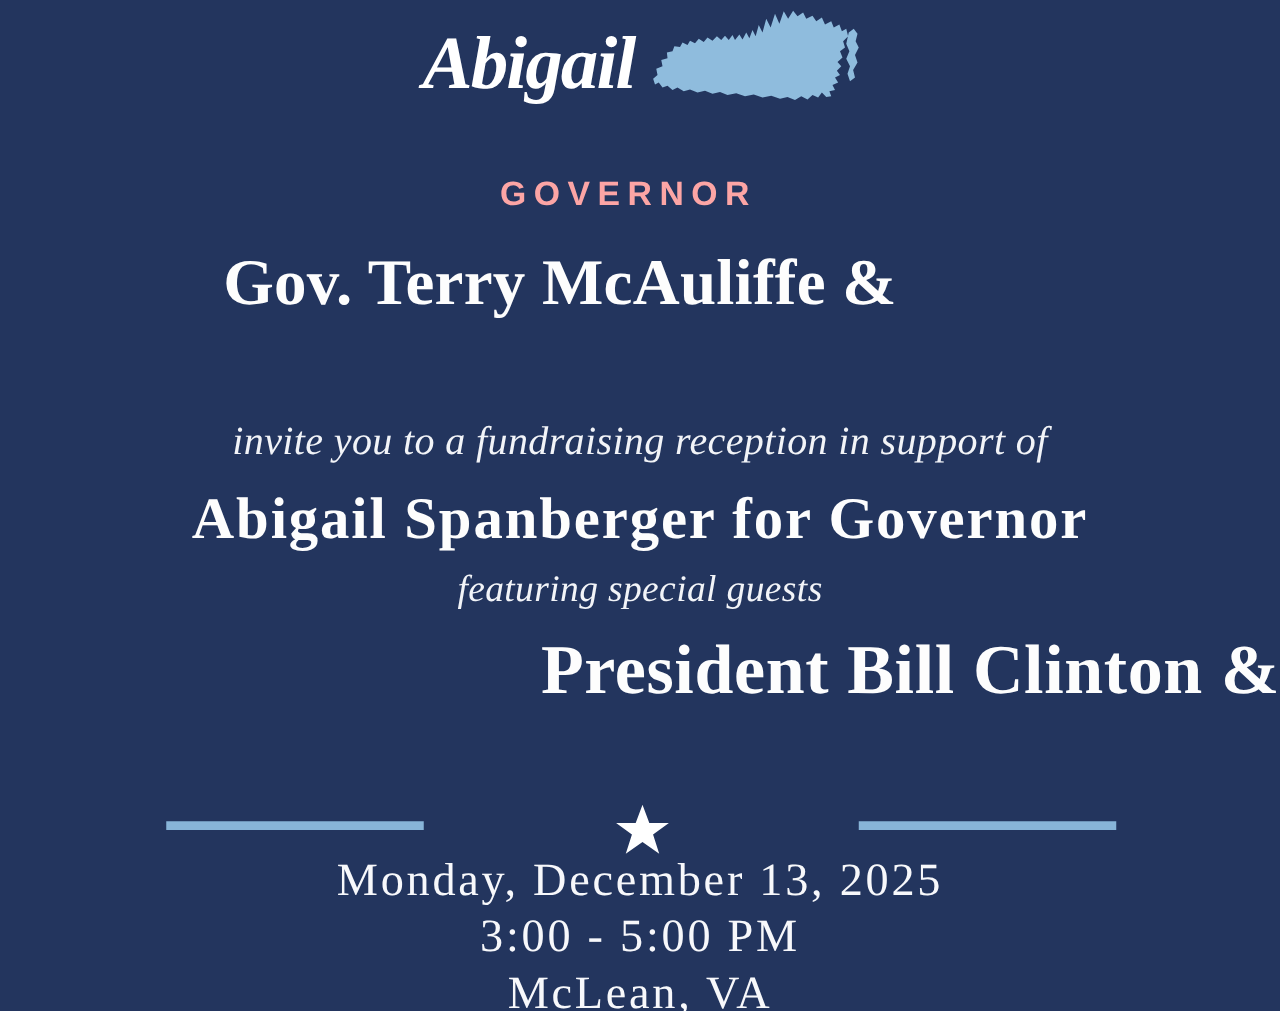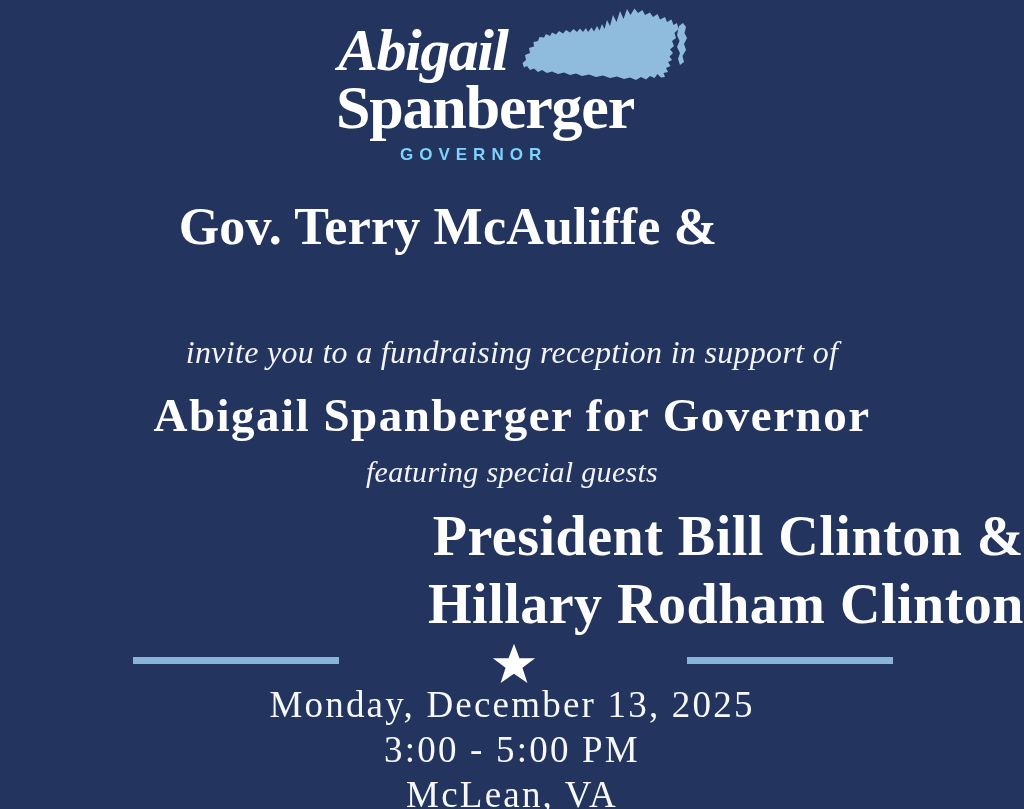--- a/index.html
+++ b/index.html
@@ -62,24 +62,24 @@
     letter-spacing: -1.2px;
     color: #ffffff;
     white-space: nowrap;
   }
   .logo-line3 {
     position: absolute;
     top: 128px;
     left: 68px;
     font-family: "Liberation Sans", sans-serif;
     font-weight: 700;
-    font-size: 17px;
+    font-size: 27px;
     line-height: 26px;
     letter-spacing: 6px;
-    color: #7dd3fc;
+    color: #fca5a5;
     white-space: nowrap;
   }
   .va-shape {
     position: absolute;
     top: -8px;
     left: 184px;
     width: 180px;
     height: 95px;
   }
 
@@ -203,41 +203,39 @@
   .details div { display: block; }
 </style>
 </head>
 <body>
 
 <div id="poster">
 
   <div class="logo-block">
     <div class="logo-inner">
       <div class="logo-line1">Abigail</div>
-      <div class="logo-line2">Spanberger</div>
       <div class="logo-line3">GOVERNOR</div>
       <svg class="va-shape" viewBox="0 0 180 95" aria-hidden="true">
         <path fill="#8fbcdd" d="M118.5 2.5 L122 7 L126.5 4 L129 9 L134 6.5 L137 11 L141.5 8 L144 13.5 L149 11 L151 16 L155.5 13.5 L157.5 19 L161 17 L162.5 23 L158.5 27 L160 32 L156 35 L158 40 L154 43.5 L157 47 L153.5 50.5 L156 54 L152 56 L154.5 60 L150 62 L152 66 L147.5 67 L149 71 L145 71.5 L141.5 68 L138.5 72 L134 70 L130 73.5 L125 71 L120 74 L114 71.5 L108 73 L101 70.5 L94 72 L87 69.5 L80 71 L73 68.5 L66 70 L60 67.5 L54 69 L48 66.5 L42 68 L36 65.5 L31 67 L26 64 L22 66 L18 62.5 L14 64 L11 60 L8 61.5 L6.5 57 L10 54 L9 49 L14 47 L13 42 L18 40.5 L17.5 36 L22 35 L23.5 31 L28 31.5 L30 28 L34 30 L36 26.5 L40 28.5 L43 25 L47 27.5 L50 24 L54 26.5 L57.5 23 L61 26 L64 22.5 L67 26 L70 22 L72 26 L75.5 21.5 L78 25.5 L81 20 L83.5 24.5 L86 18 L88.5 23 L91 14 L94 20 L97 9 L100.5 16 L104 5 L107.5 13 L111 3 L114.5 9 Z M163 20 L167 17 L170 21 L168.5 27 L171 32 L168 38 L170 44 L166.5 50 L168 56 L164 59 L162 53 L164 47 L161 41 L163.5 35 L161 29 Z"></path>
       </svg>
     </div>
   </div>
 
   <div class="hosts">
     <div>Gov. Terry McAuliffe &amp;</div>
   </div>
 
   <div class="invite-line">invite you to a fundraising reception in support of</div>
 
   <div class="honoree">Abigail Spanberger for Governor</div>
 
   <div class="featuring">featuring special guests</div>
 
   <div class="guests">
     <div>President Bill Clinton &amp;</div>
-    <div>Hillary Rodham Clinton</div>
   </div>
 
   <div class="divider">
     <div class="divider-rule left"></div>
     <svg class="divider-star" viewBox="0 0 50 50" aria-hidden="true">
       <polygon fill="#ffffff" points="25,2 31.2,18.6 49,18.6 34.6,29.2 40.2,46.5 25,36 9.8,46.5 15.4,29.2 1,18.6 18.8,18.6"></polygon>
     </svg>
     <div class="divider-rule right"></div>
   </div>
 

